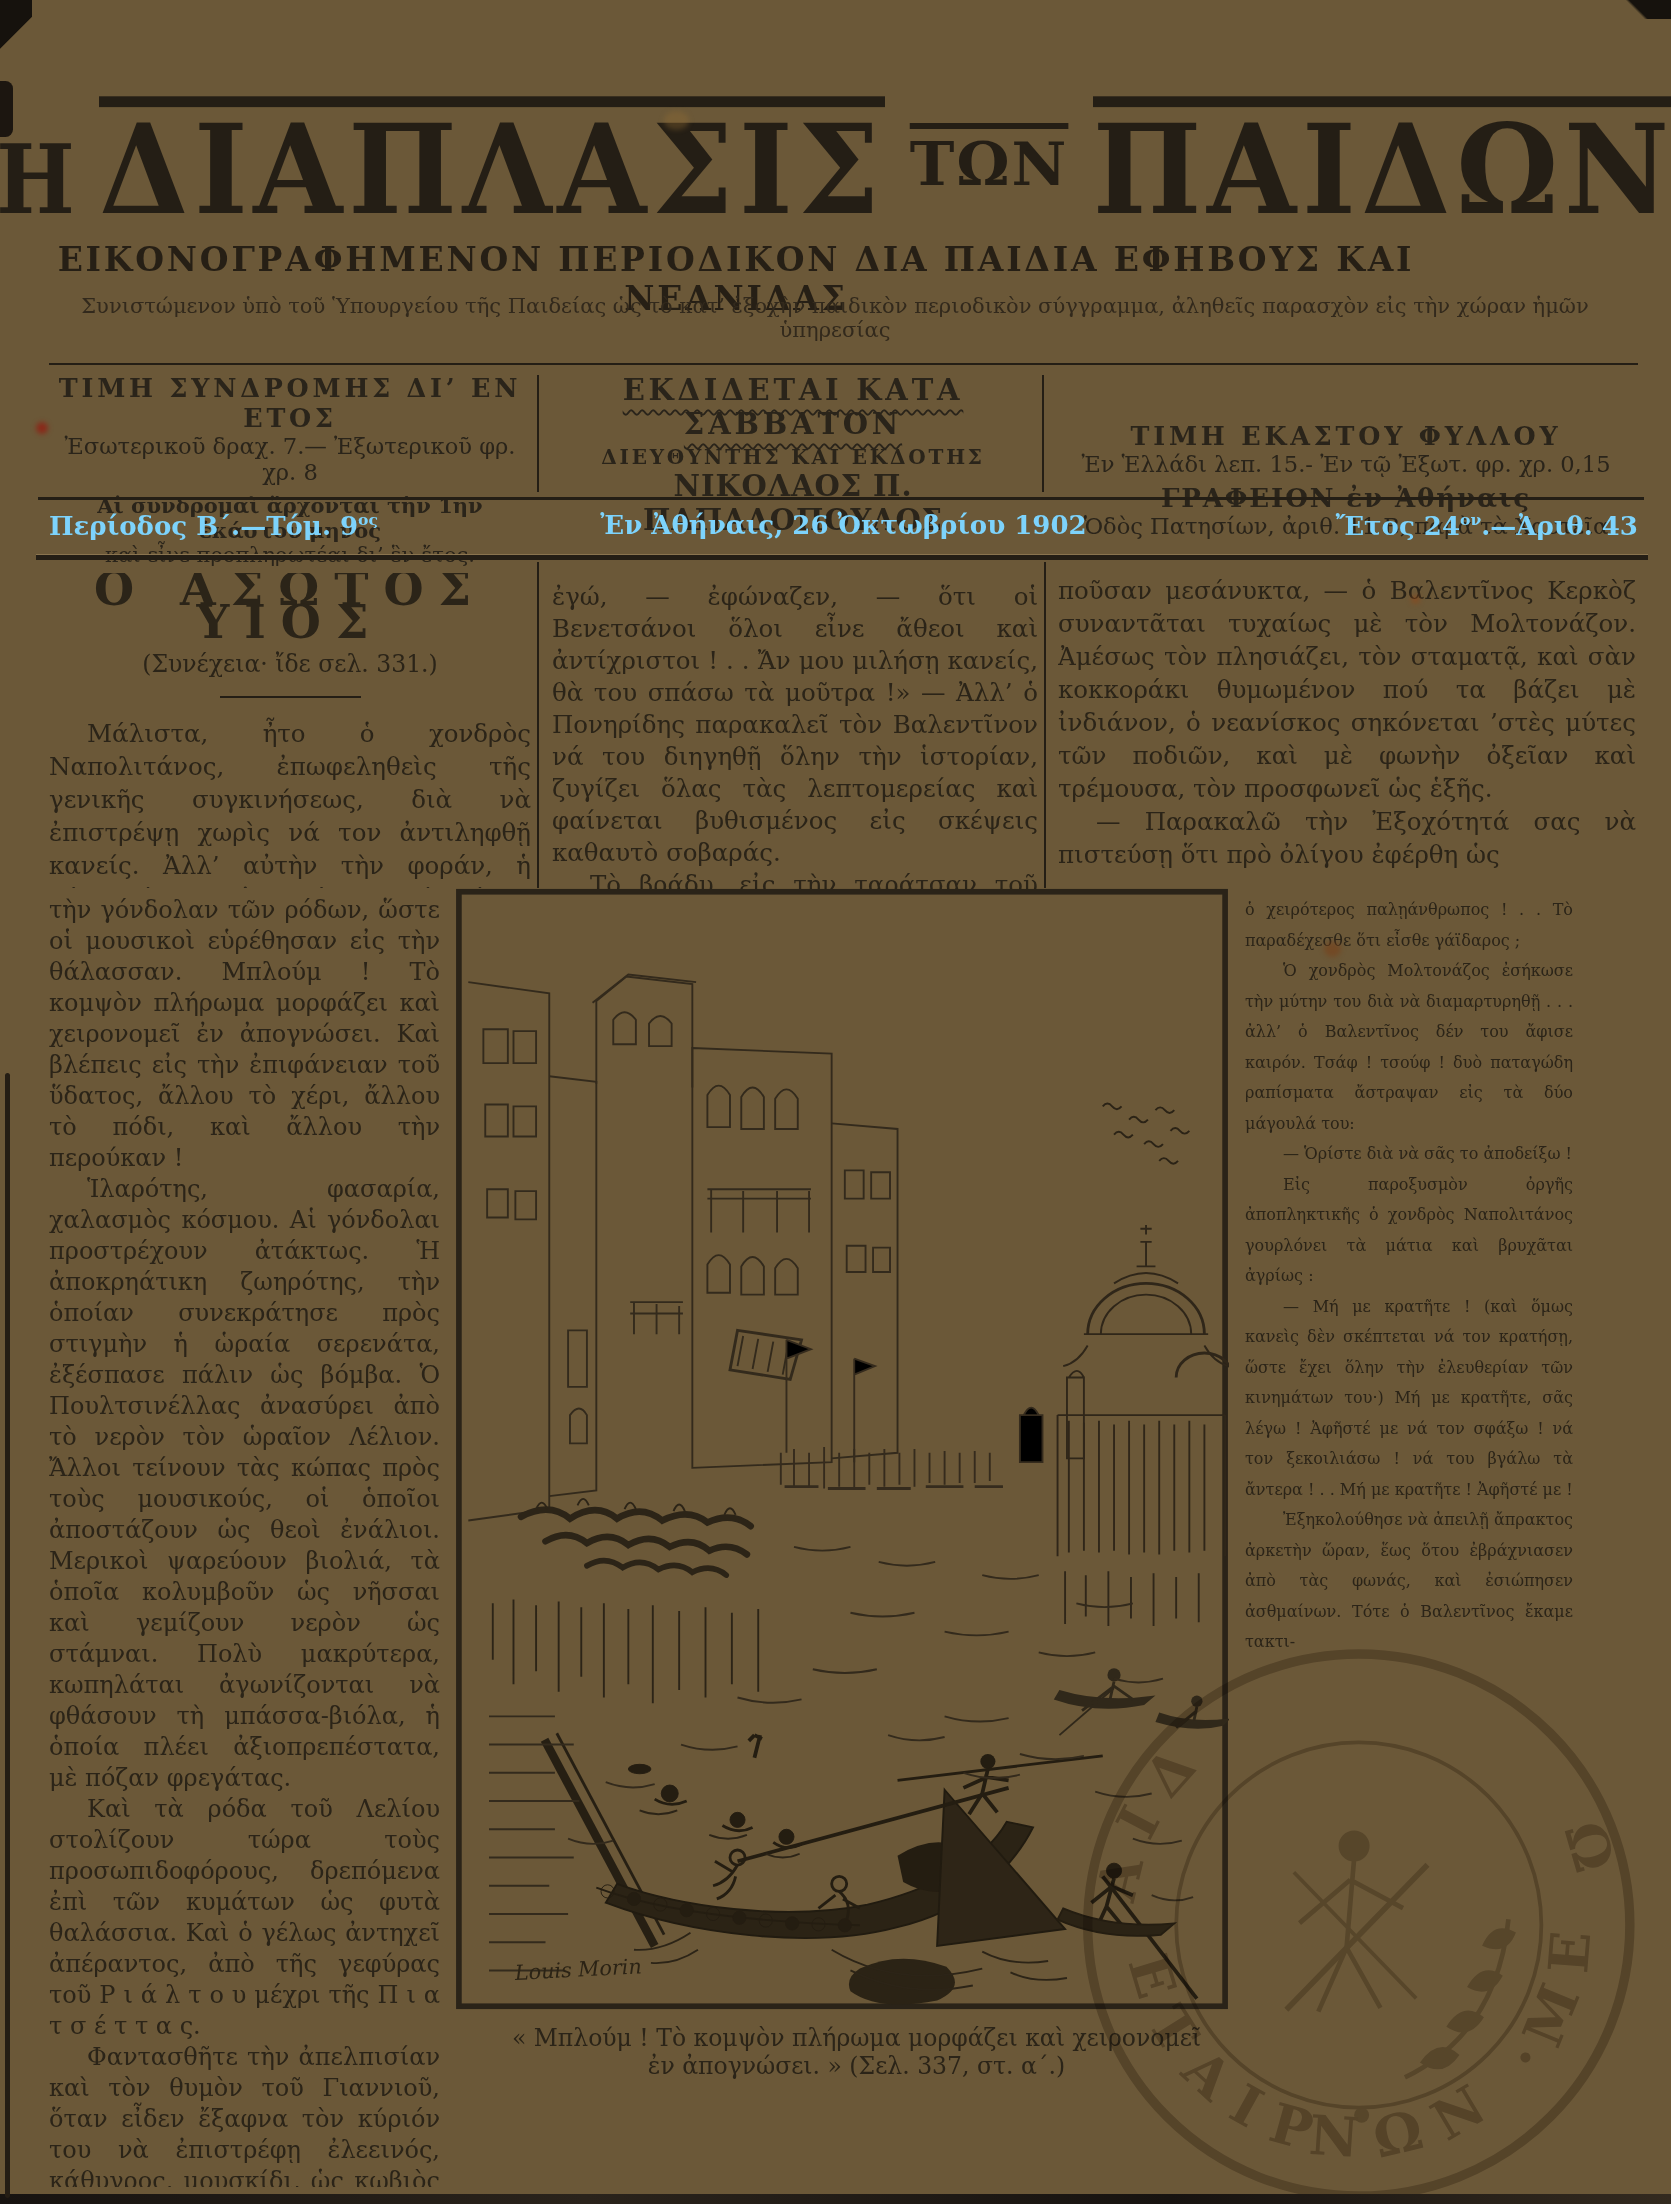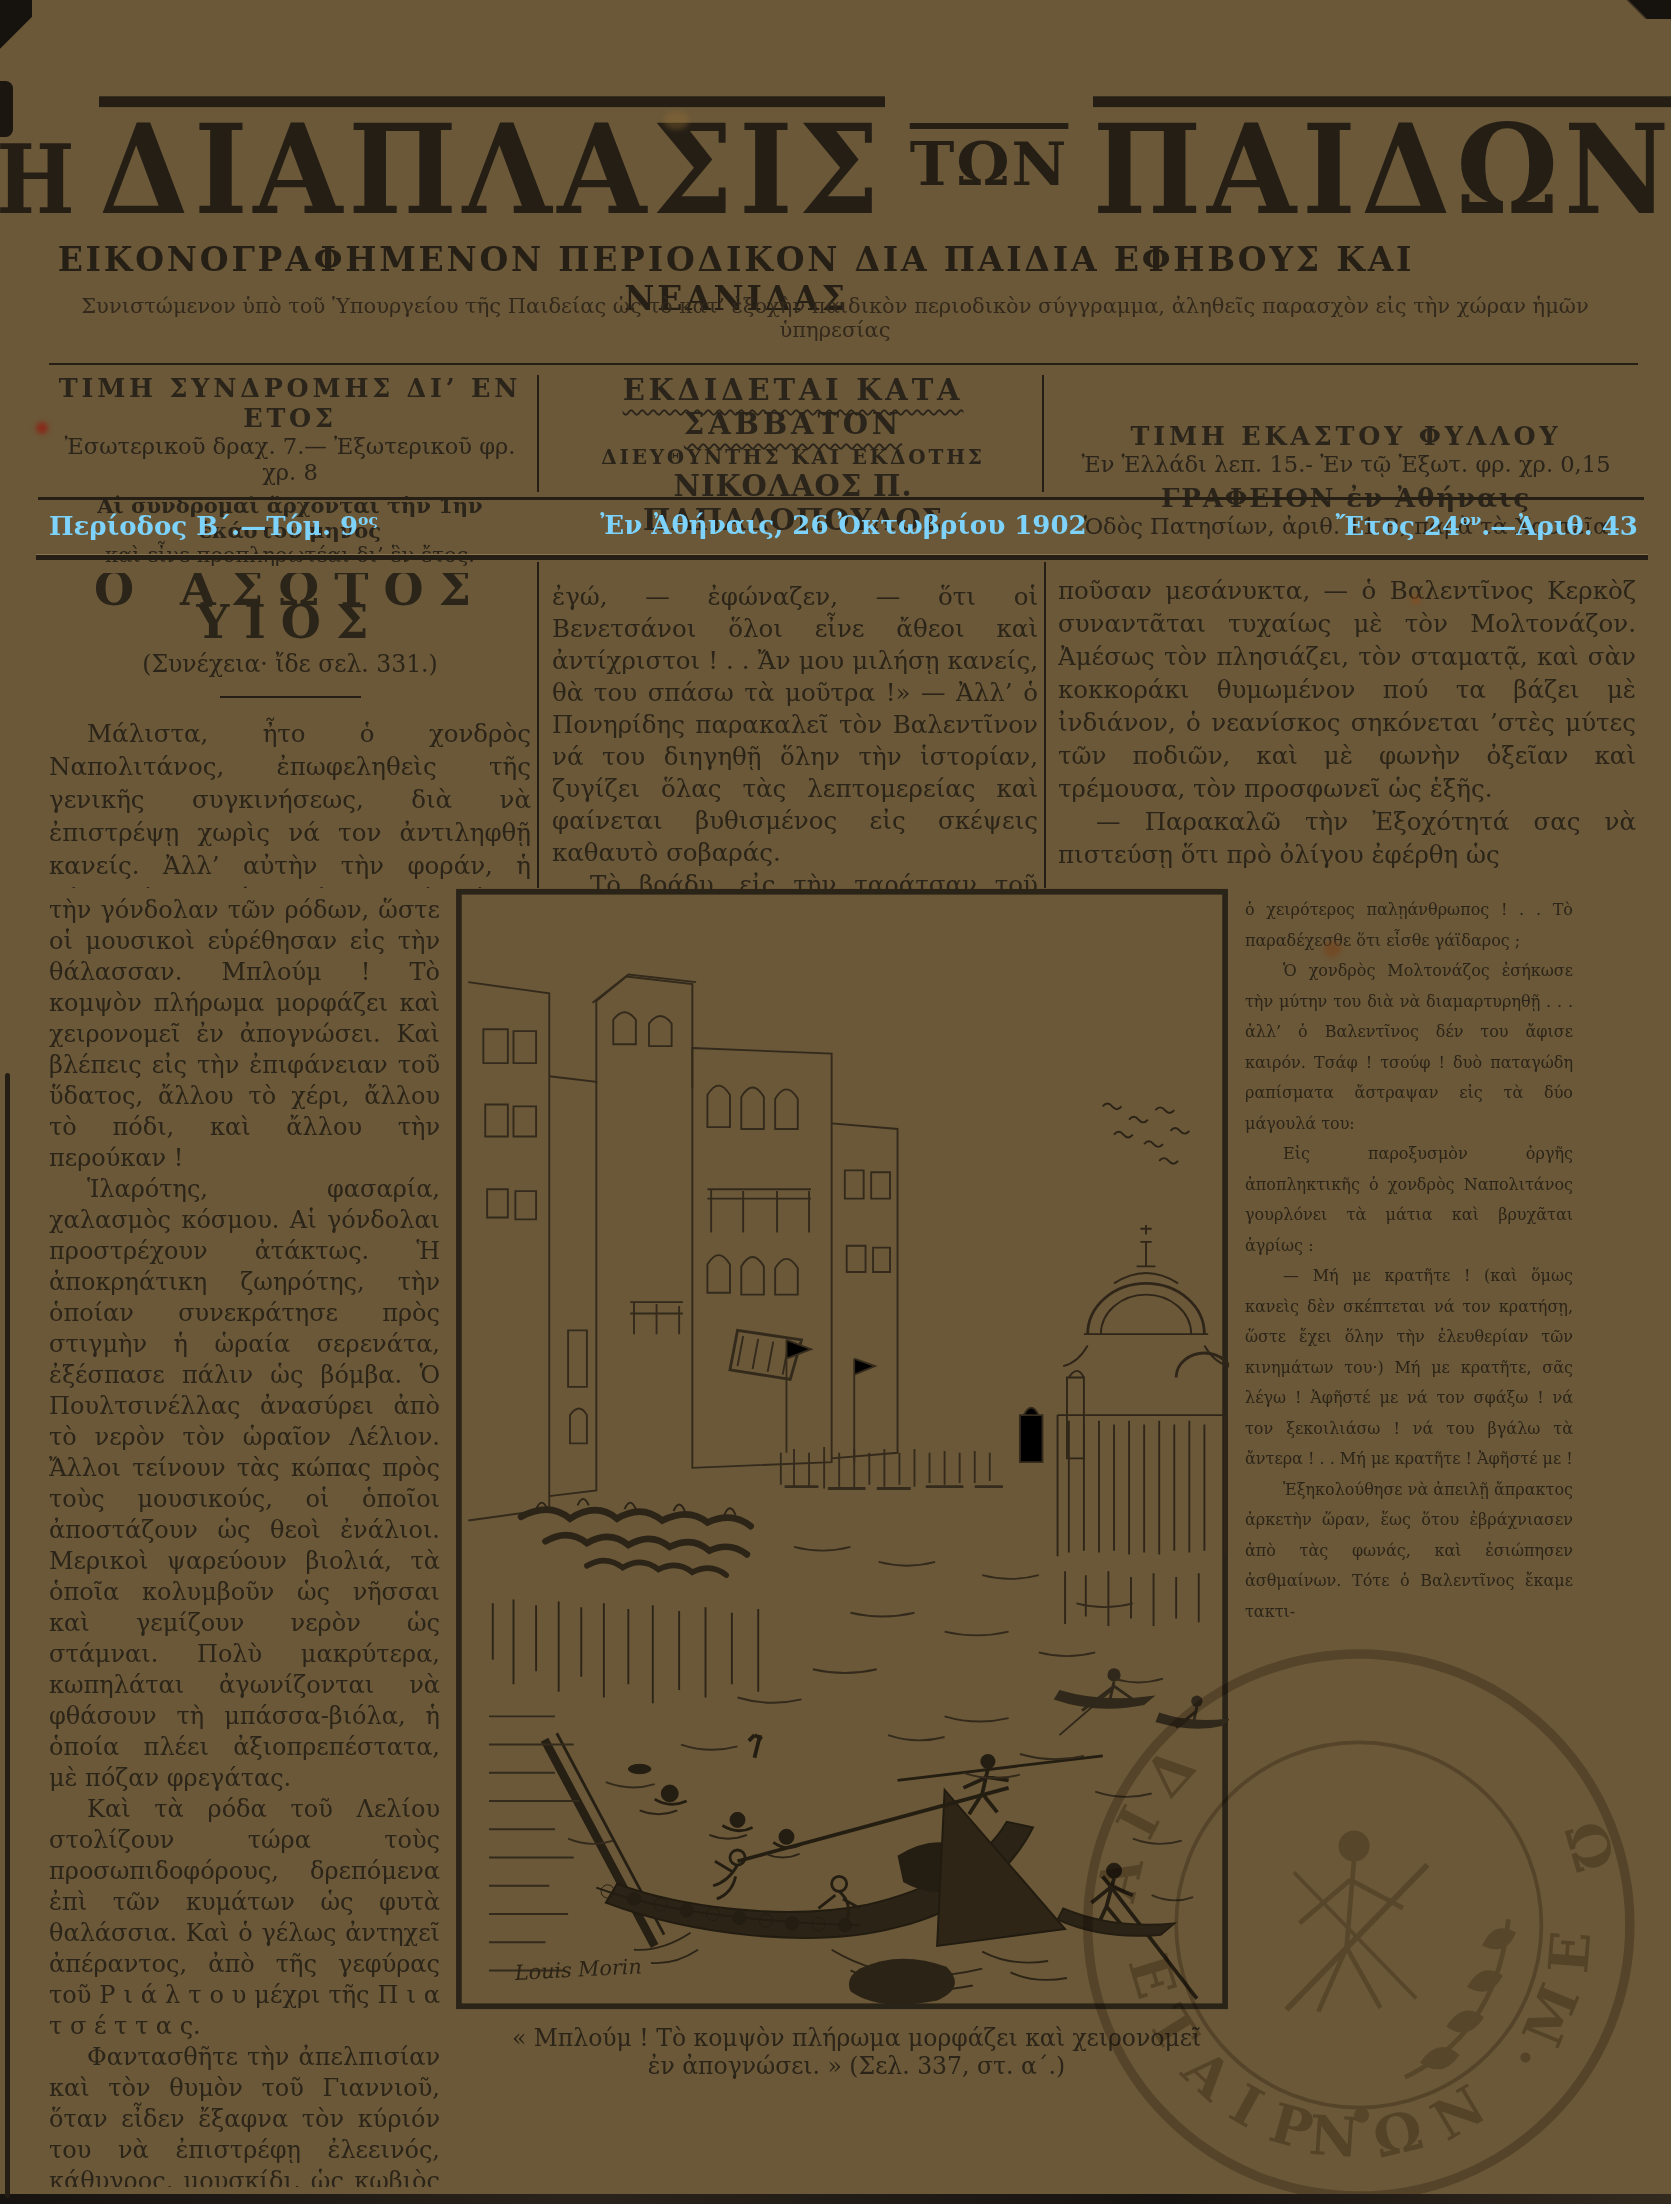--- a/index.html
+++ b/index.html
@@ -148,20 +148,21 @@
     </div>
 
   <div id="col-right-top" class="abs col">
       <p class="para">ποῦσαν μεσάνυκτα, — ὁ Βαλεντῖνος Κερκὸζ συναντᾶται τυχαίως μὲ τὸν Μολτονάζον. Ἀμέσως τὸν πλησιάζει, τὸν σταματᾷ, καὶ σὰν κοκκοράκι θυμωμένον πού τα βάζει μὲ ἰνδιάνον, ὁ νεανίσκος σηκόνεται ’στὲς μύτες τῶν ποδιῶν, καὶ μὲ φωνὴν ὀξεῖαν καὶ τρέμουσα, τὸν προσφωνεῖ ὡς ἑξῆς.</p>
       <p class="para ind">— Παρακαλῶ τὴν Ἐξοχότητά σας νὰ πιστεύσῃ ὅτι πρὸ ὀλίγου ἐφέρθη ὡς</p>
     </div>
 
   <div id="col-right-main" class="abs col">
       <p class="para">ὁ χειρότερος παλῃάνθρωπος ! . . Τὸ παραδέχεσθε ὅτι εἶσθε γάϊδαρος ;</p>
       <p class="para ind">Ὁ χονδρὸς Μολτονάζος ἐσήκωσε τὴν μύτην του διὰ νὰ διαμαρτυρηθῇ . . . ἀλλ’ ὁ Βαλεντῖνος δέν του ἄφισε καιρόν. Τσάφ ! τσούφ ! δυὸ παταγώδη ραπίσματα ἄστραψαν εἰς τὰ δύο μάγουλά του:</p>
+      <p class="para ind">— Ὁρίστε διὰ νὰ σᾶς το ἀποδείξω !</p>
       <p class="para ind">Εἰς παροξυσμὸν ὀργῆς ἀποπληκτικῆς ὁ χονδρὸς Ναπολιτάνος γουρλόνει τὰ μάτια καὶ βρυχᾶται ἀγρίως :</p>
       <p class="para ind">— Μή με κρατῆτε ! (καὶ ὅμως κανεὶς δὲν σκέπτεται νά τον κρατήσῃ, ὥστε ἔχει ὅλην τὴν ἐλευθερίαν τῶν κινημάτων του·) Μή με κρατῆτε, σᾶς λέγω ! Ἀφῆστέ με νά τον σφάξω ! νά τον ξεκοιλιάσω ! νά του βγάλω τὰ ἄντερα ! . . Μή με κρατῆτε ! Ἀφῆστέ με !</p>
       <p class="para ind">Ἐξηκολούθησε νὰ ἀπειλῇ ἄπρακτος ἀρκετὴν ὥραν, ἕως ὅτου ἐβράχνιασεν ἀπὸ τὰς φωνάς, καὶ ἐσιώπησεν ἀσθμαίνων. Τότε ὁ Βαλεντῖνος ἔκαμε τακτι-</p>
     </div>
 
   <svg id="illu" class="abs" viewBox="0 0 822 1192">
     <rect x="4" y="4" width="814" height="1184" fill="none" stroke="#2a2318" stroke-width="6"></rect>
     <g stroke="#332a1c" fill="none" stroke-width="2">
       <path d="M14 100 L100 112 L100 660 L14 672"></path>
       <path d="M30 150 h26 v36 h-26 z M62 152 h24 v34 h-24 z M32 230 h24 v34 h-24 z M62 232 h24 v32 h-24 z M34 320 h22 v30 h-22 z M64 322 h22 v30 h-22 z"></path>

